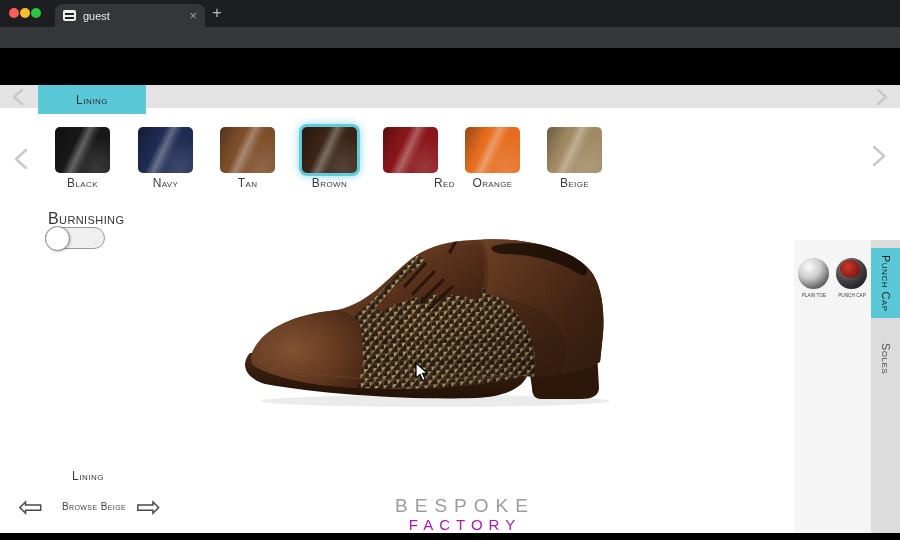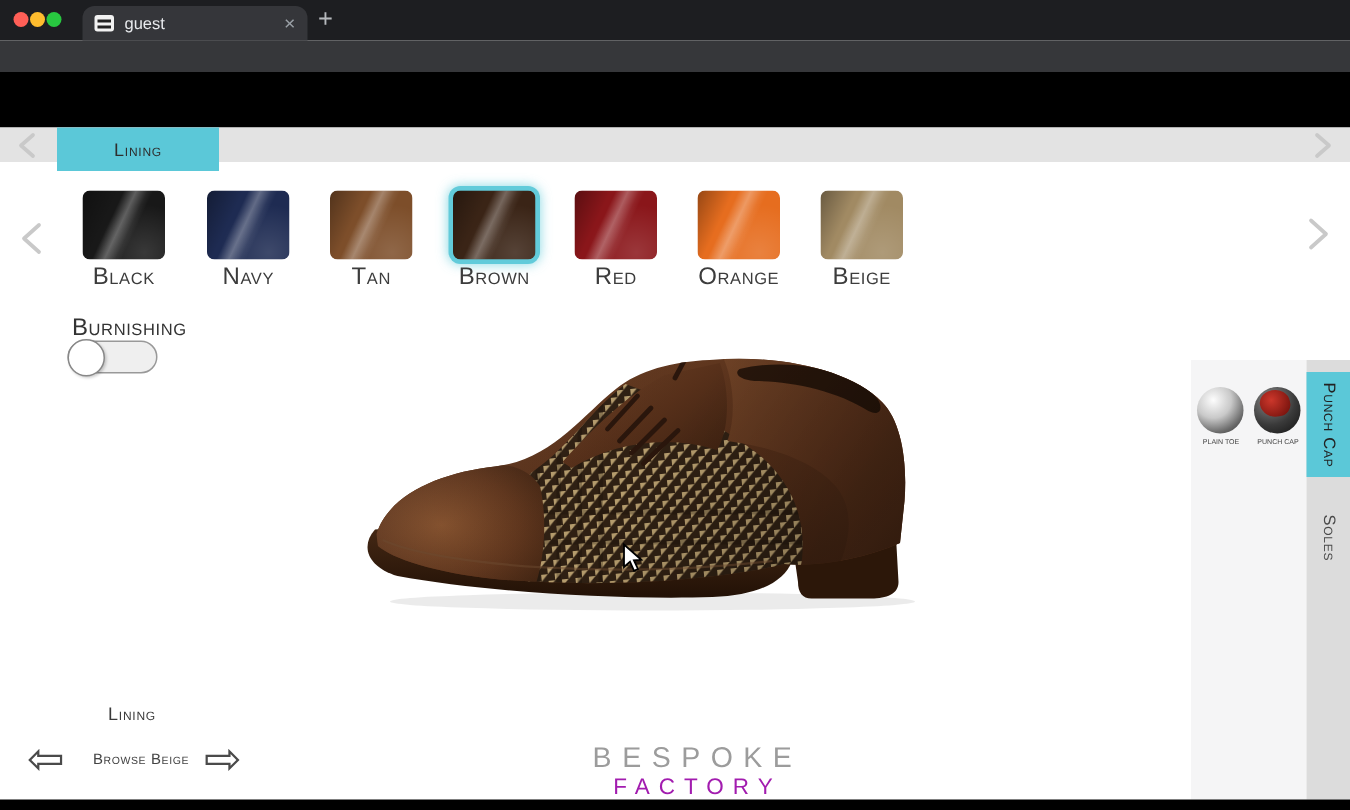--- a/index.html
+++ b/index.html
@@ -52,21 +52,21 @@
   .parttab { top:85px; left:38px; width:108px; height:29px; background:var(--accent,#5bc8d8); display:flex; align-items:center; justify-content:center; font-size:12px; color:#2e2e2e; letter-spacing:.5px; }
   .chev { stroke:#c9c9c9; stroke-width:2.5; fill:none; stroke-linecap:round; stroke-linejoin:round; }
 
   
   .swatch { top:127px; width:55px; height:46px; border-radius:5px; background-color:var(--c,#333);
     background-image:
       linear-gradient(115deg, rgba(0,0,0,.35) 0%, rgba(0,0,0,0) 32%),
       linear-gradient(115deg, rgba(255,255,255,0) 36%, rgba(255,255,255,.30) 47%, rgba(255,255,255,.06) 57%, rgba(255,255,255,0) 62%),
       radial-gradient(ellipse at 75% 90%, rgba(255,255,255,.14), rgba(0,0,0,0) 55%); }
   .swatch.selected { box-shadow:0 0 0 3px #62cbda, 0 0 8px 3px rgba(98,203,218,.75); }
-  .swlabel { top:176px; width:55px; text-align:center; font-size:16px; color:#3c3c3c; letter-spacing:.4px; }
+  .swlabel { top:176px; width:55px; text-align:center; font-size:12px; color:#3c3c3c; letter-spacing:.4px; }
 
   
   .burn-label { top:210px; left:48px; font-size:16px; color:#333; letter-spacing:.4px; }
   .toggle { top:227px; left:45px; width:60px; height:22px; border:1.5px solid #999; border-radius:12px; background:#efefef; }
   .knob { position:absolute; left:-1px; top:-2.5px; width:25px; height:25px; border-radius:50%; background:#fff; border:1.5px solid #888; box-shadow:1px 1px 2px rgba(0,0,0,.2); }
 
   
   .sidepanel { top:240px; left:794px; width:77px; height:293px; background:#f5f5f6; }
   .sidestrip { top:240px; left:871px; width:29px; height:293px; background:#dcdcdc; }
   .vtab { position:absolute; left:0; width:29px; display:flex; align-items:center; justify-content:center; writing-mode:vertical-rl; font-size:11px; color:#4a4a4a; letter-spacing:.5px; }
@@ -209,21 +209,21 @@
   <div class="abs swatch" style="left: 138px; --c: #1e2b52;"></div>
   <div class="abs swatch" style="left: 220px; --c: #7d4e2a;"></div>
   <div class="abs swatch selected" style="left: 302px; --c: #3a2416;"></div>
   <div class="abs swatch" style="left: 383px; --c: #8a161a;"></div>
   <div class="abs swatch" style="left: 465px; --c: #e66d1f;"></div>
   <div class="abs swatch" style="left: 547px; --c: #a18a63;"></div>
   <div class="abs swlabel sc" style="left:55px;">Black</div>
   <div class="abs swlabel sc" style="left:138px;">Navy</div>
   <div class="abs swlabel sc" style="left:220px;">Tan</div>
   <div class="abs swlabel sc" style="left:302px;">Brown</div>
-  <div class="abs swlabel sc" style="left:383px;">Red</div>
+  <div class="abs swlabel sc" style="left:400px;text-align:right;">Red</div>
   <div class="abs swlabel sc" style="left:465px;">Orange</div>
   <div class="abs swlabel sc" style="left:547px;">Beige</div>
   <svg class="abs" style="top:145px; left:870px;" width="18" height="22">
     <polyline class="chev" points="4,2 14,11 4,20"></polyline>
   </svg>
 
   <div class="abs burn-label sc">Burnishing</div>
   <div class="abs toggle">
     <div class="knob"></div>
   </div>

